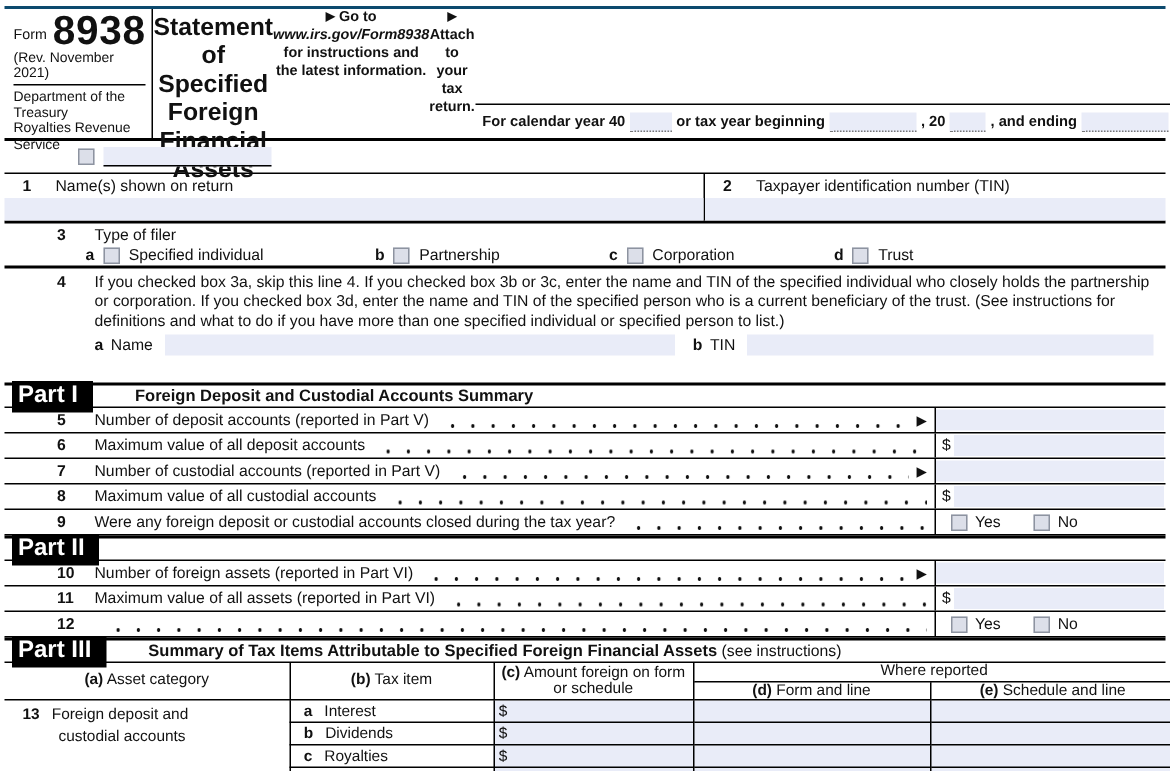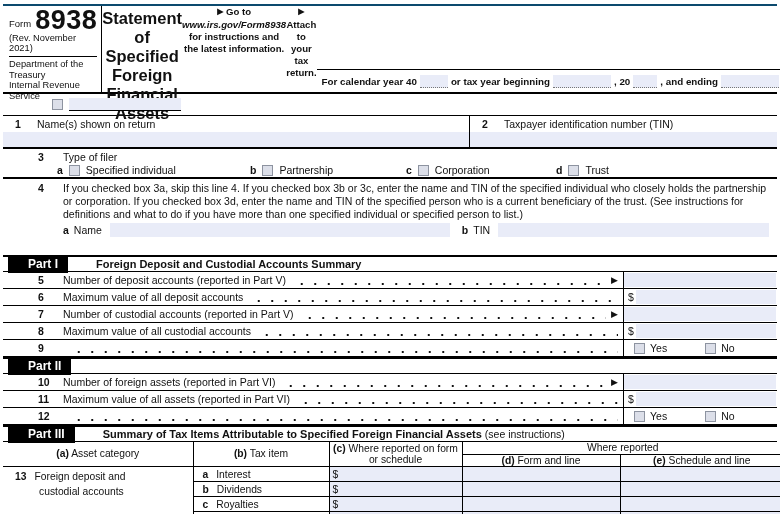--- a/index.html
+++ b/index.html
@@ -60,39 +60,39 @@
   .l4-body .ln { font-weight:bold; width:25px; flex:none; }
   .l4-text { flex:1; line-height:12.9px; }
   .l4-ab { display:flex; align-items:center; margin-left:25px; margin-top:2px; height:15px; }
   .l4-ab .letter { font-weight:bold; margin-right:5px; }
   .l4-field { background:#e9ecf8; height:14px; }
   .f-name { width:340px; margin-right:12px; }
   .f-tin { flex:1; }
 
   
   .part { display:flex; align-items:center; height:17px; border-top:2px solid #000; border-bottom:1px solid #000; }
-  .part-badge { background:#000; color:#fff; font-weight:bold; font-size:12px; padding:1px 10px 2px 20px; margin-left:5px; }
+  .part-badge { background:#000; color:#fff; font-weight:bold; font-size:16px; padding:1px 10px 2px 4px; margin-left:5px; }
   .part-title { font-weight:bold; font-size:11px; margin-left:28px; }
   .part-suffix { font-weight:normal; font-size:10.5px; }
 
   
   .srow { display:flex; height:17px; border-bottom:1px solid #000; }
   .srow:last-of-type { border-bottom:none; }
   .srow .left { flex:1; display:flex; align-items:center; border-right:1.2px solid #000; padding-left:35px; }
   .srow .ln { font-weight:bold; width:25px; }
   .dots { flex:1; height:100%; margin:0 5px 0 7px;
           background-image:radial-gradient(circle, #111 1.05px, transparent 1.35px);
           background-size:13.5px 4px; background-repeat:repeat-x; background-position:2px 10px; }
   .rarrow { font-size:9px; margin-right:5px; }
   .srow .right { width:153px; display:flex; align-items:stretch; }
   .rfield { flex:1; background:#e9ecf8; margin:1px 1px 1px 0; }
   .dollar { font-weight:normal; padding:2px 2px 0 4px; }
   .yesno { display:flex; align-items:center; width:153px; padding-left:10px; }
   .yesno .checkbox { margin-right:5px; }
-  .yesno .no-group { margin-left:38px; display:flex; align-items:center; }
+  .yesno .no-group { margin-left:22px; display:flex; align-items:center; }
 
   
   table { border-collapse:collapse; width:780px; table-layout:fixed; }
   th, td { border:1px solid #000; font-size:10.3px; padding:0; }
   th { font-weight:normal; }
   .b { font-weight:bold; }
   col.ca { width:190px; } col.cb { width:136px; } col.cc { width:133px; }
   col.cd { width:158px; } col.ce { width:163px; }
   thead th { text-align:center; vertical-align:middle; line-height:11.5px; }
   .th-top { height:12px; }
@@ -115,21 +115,21 @@
 
   <div class="hdr">
     <div class="hdr-left">
       <div class="form-line">
         <span class="form-word">Form</span>
         <span class="form-number">8938</span>
       </div>
       <div class="rev">(Rev. November 2021)</div>
       <div class="agency">
         <div>Department of the Treasury</div>
-        <div>Internal Revenue Service</div>
+        <div>Royalties Revenue Service</div>
       </div>
     </div>
     <div class="hdr-center">
       <div class="hdr-title">Statement of Specified Foreign Financial Assets</div>
       <div class="hdr-instr">
         <span class="arrow-glyph">▶</span>
         <span>Go to </span><span class="url">www.irs.gov/Form8938</span><span> for instructions and the latest information.</span>
       </div>
       <div class="hdr-instr">
         <span class="arrow-glyph">▶</span>
@@ -271,20 +271,21 @@
     </div>
     <div class="right">
       <span class="dollar">$</span>
       <span class="rfield"></span>
     </div>
   </div>
 
   <div class="srow">
     <div class="left">
       <span class="ln">9</span>
+      <span>Were any foreign deposit or custodial accounts closed during the tax year?</span>
       <span class="dots"></span>
     </div>
     <div class="yesno">
       <span class="checkbox"></span>
       <span>Yes</span>
       <span class="no-group">
         <span class="checkbox"></span>
         <span>No</span>
       </span>
     </div>
@@ -343,21 +344,21 @@
         <col class="ca">
         <col class="cb">
         <col class="cc">
         <col class="cd">
         <col class="ce">
       </colgroup>
     <thead>
       <tr>
         <th rowspan="2" class="no-left no-top"><span class="b">(a)</span><span> Asset category</span></th>
         <th rowspan="2" class="no-top"><span class="b">(b)</span><span> Tax item</span></th>
-        <th rowspan="2" class="no-top"><span class="b">(c)</span><span> Where reported on form or schedule</span></th>
+        <th rowspan="2" class="no-top"><span class="b">(c)</span><span> Amount foreign on form or schedule</span></th>
         <th colspan="2" class="th-top no-right no-top">Where reported</th>
       </tr>
       <tr>
         <th><span class="b">(d)</span><span> Form and line</span></th>
         <th class="no-right"><span class="b">(e)</span><span> Schedule and line</span></th>
       </tr>
     </thead>
     <tbody>
       <tr>
         <td rowspan="4" class="cell-a no-left">

